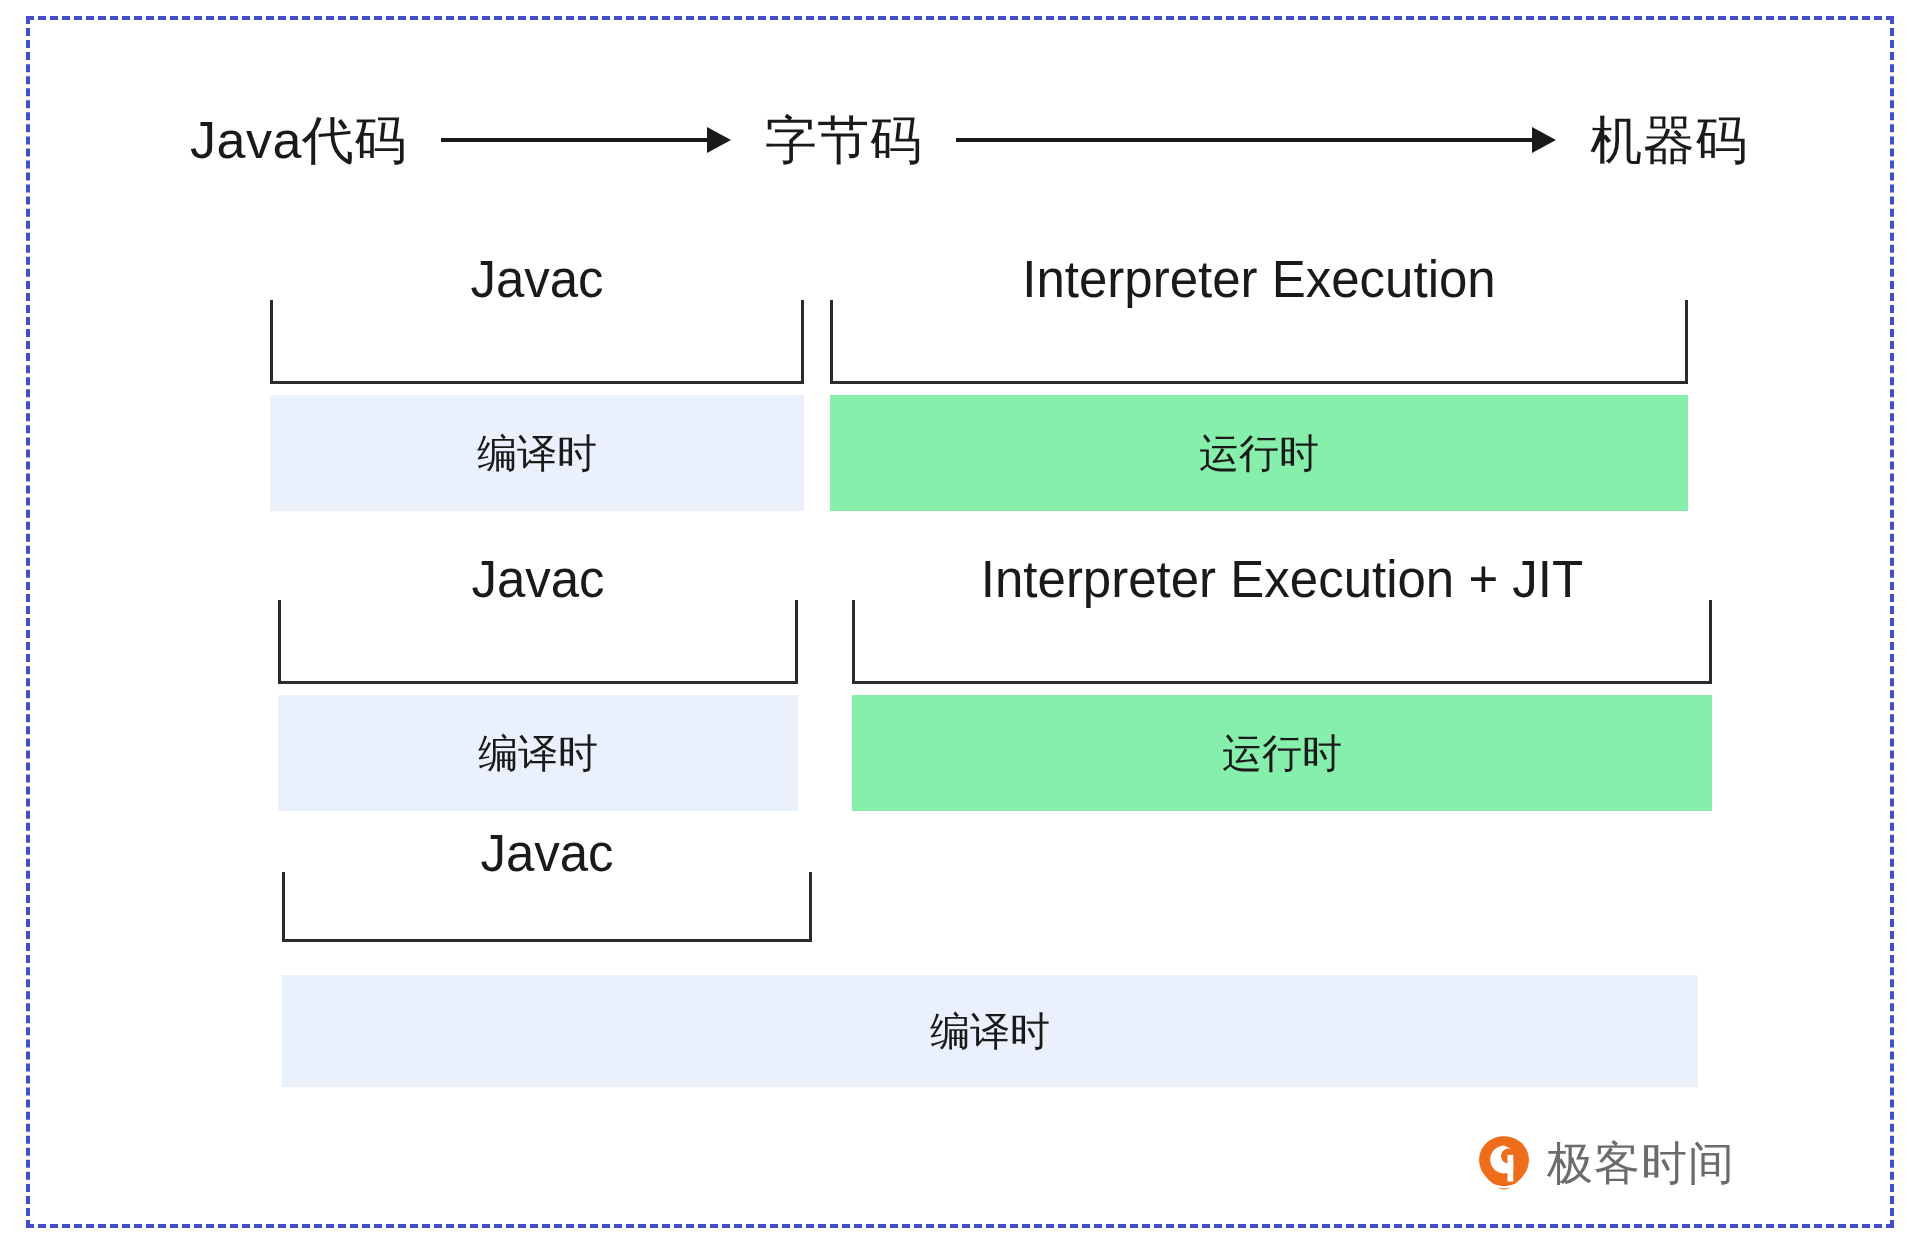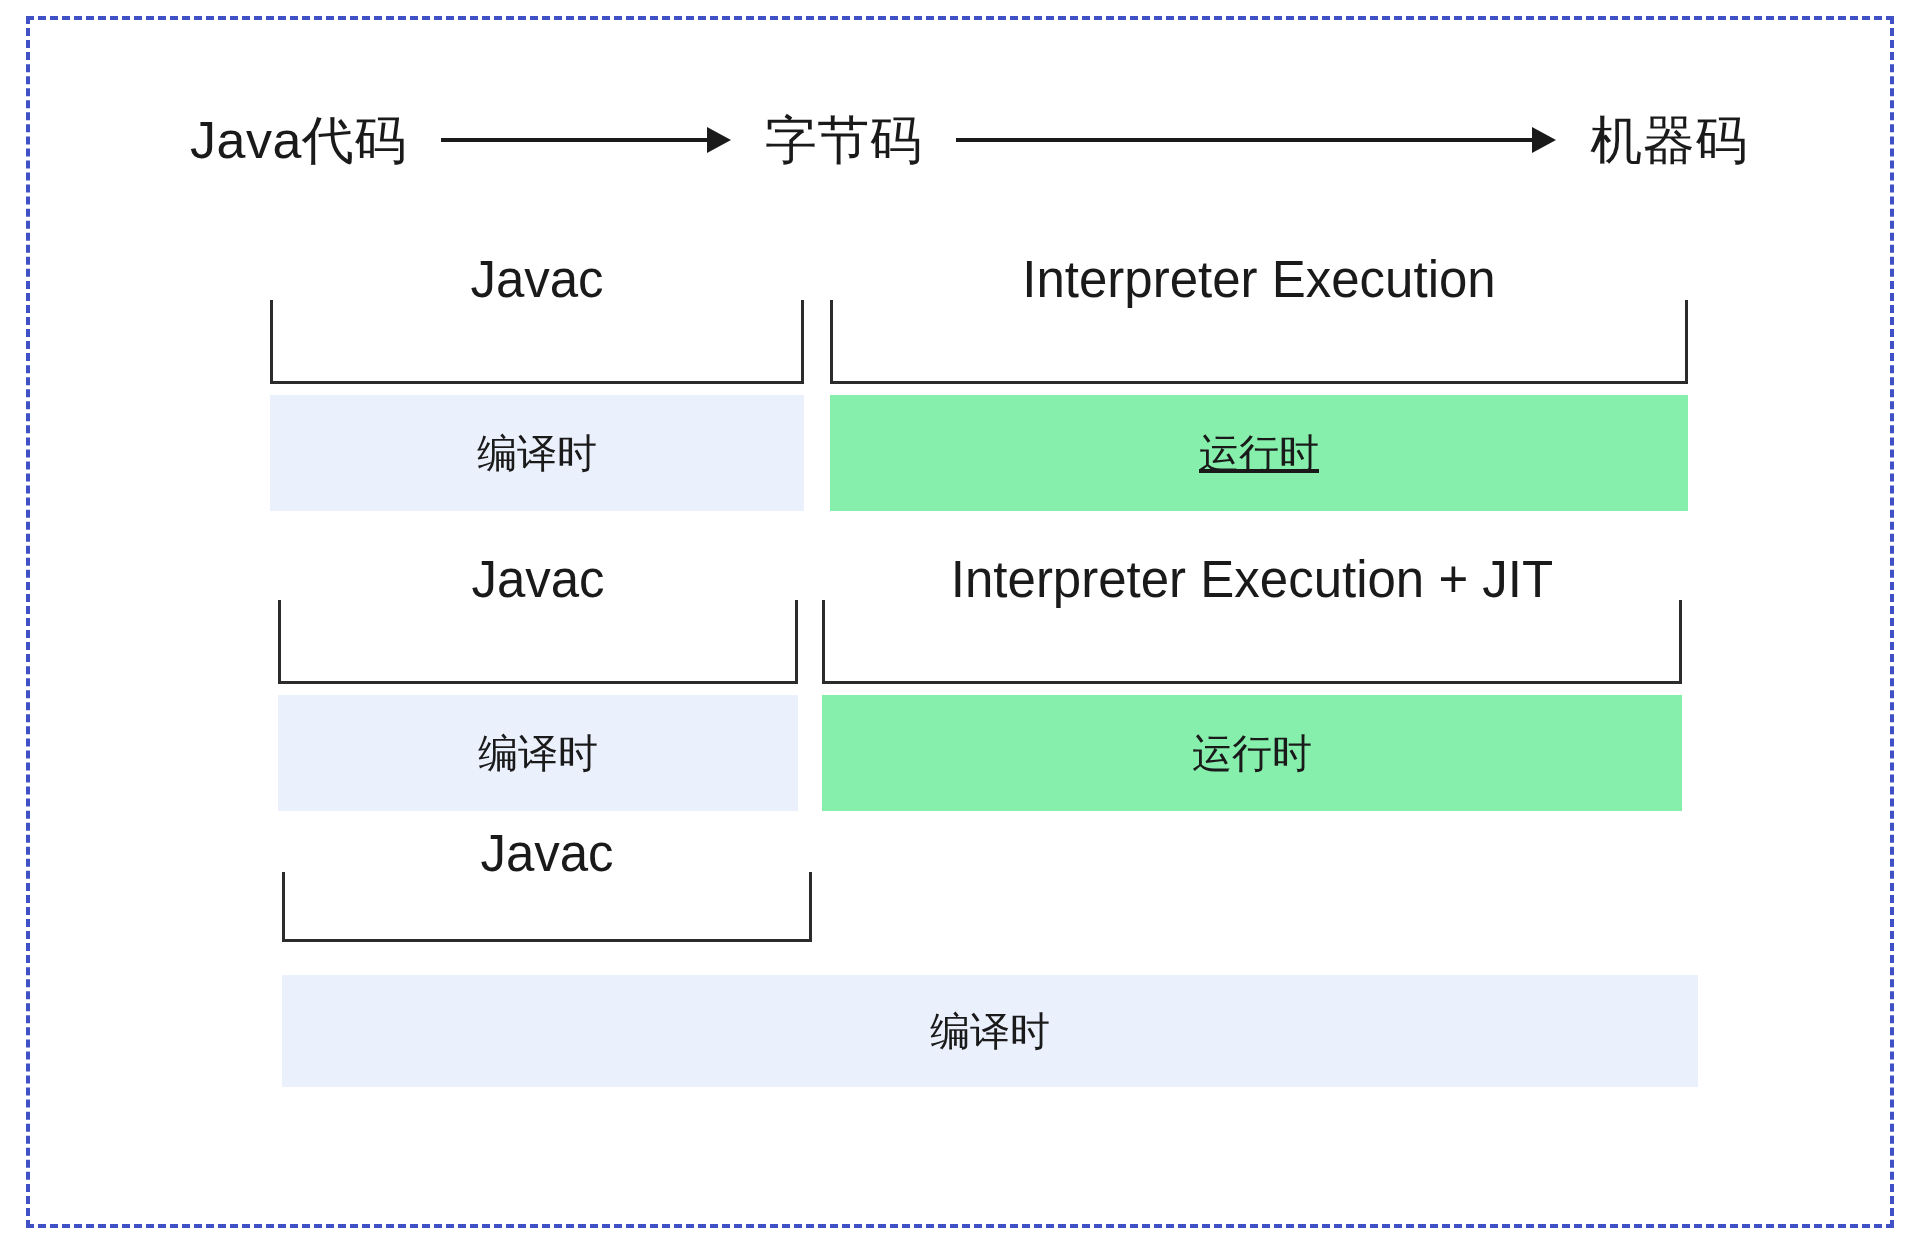--- a/index.html
+++ b/index.html
@@ -123,26 +123,26 @@
     font-size: 40px;
     color: #1a1a1a;
     margin-top: 11px;
   }
   .phase-compile { background: #eaf0fc; }
   .phase-runtime { background: #86efac; }
 
   
   #row1 { left: 270px; top: 300px; }
   #row1 .col-left  { width: 534px; margin-right: 26px; }
-  #row1 .col-right { width: 858px; text-decoration: underline; }
+  #row1 .col-right { width: 858px; }
 
   
   #row2 { left: 278px; top: 600px; }
   #row2 .col-left  { width: 520px; margin-right: 24px; }
-  #row2 .col-right { width: 860px; }
+  #row2 .col-right { width: 860px; margin-left: 30px; }
 
   
   #row3 { left: 282px; top: 872px; }
   #row3 .col-left  { width: 530px; margin-right: 20px; }
   #row3 .col-right { width: 866px; }
   #row3 .bracket { height: 70px; }
   #row3 .bracket-label { top: -44px; }
 
   
   #row3-bar {
@@ -243,14 +243,25 @@
     <div class="stage-block col-left">
       <div class="bracket">
         <div class="bracket-label">Javac</div>
       </div>
     </div>
 
   </div>
 
   <div id="row3-bar">编译时</div>
 
+  <div class="logo">
+    <div class="logo-mark">
+      <svg viewBox="0 0 100 100" width="58" height="58" aria-hidden="true">
+        <path d="M50 4 C26 4 7 22 7 45 c0 22 18 38 36 49 c4 2 10 2 14 0 C75 83 93 67 93 45 C93 22 74 4 50 4 Z" fill="#ef6c1a"></path>
+        <path d="M50 20 a24 24 0 1 0 16 42 l0 -14 a13 13 0 1 1 -3 -22 z" fill="#ffffff"></path>
+        <path d="M56 36 l10 0 l0 46 l-10 0 z" fill="#ffffff"></path>
+        <path d="M24 82 q26 16 52 0 q-26 24 -52 0 z" fill="#ffffff"></path>
+      </svg>
+    </div>
+    <div class="logo-text">极客时间</div>
+  </div>
 
 </div>
 
 </body></html>

